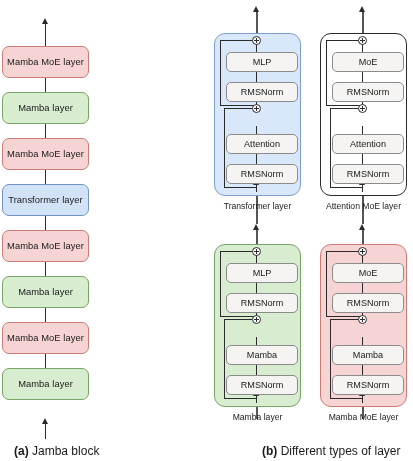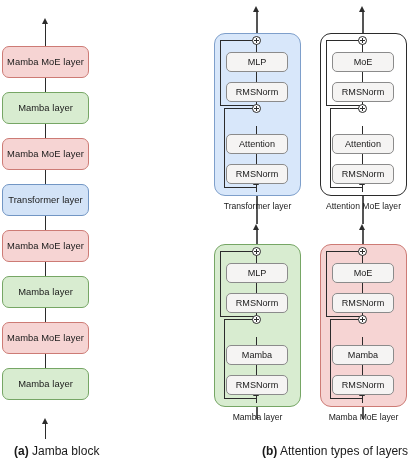--- a/index.html
+++ b/index.html
@@ -61,21 +61,21 @@
   }
   .p-blue  { background: #d8e7fa; border-color: #7e9fcb; }
   .p-white { background: #ffffff; border-color: #2b2b2b; }
   .p-green { background: #d8ecd0; border-color: #76a665; }
   .p-red   { background: #f6d4d3; border-color: #cd7b75; }
 
   
   .module {
     position: absolute;
     box-sizing: border-box;
-    width: 62px;
+    width: 72px;
     height: 20px;
     background: #f5f4f3;
     border: 1px solid #8b8b8b;
     border-radius: 5px;
     display: flex;
     align-items: center;
     justify-content: center;
     font-size: 9.1px;
     color: #1a1a1a;
     white-space: nowrap;
@@ -313,16 +313,16 @@
     <div class="module" style="left:332px; top:263px;">MoE</div>
     <div class="module" style="left:332px; top:293px;">RMSNorm</div>
     <div class="module" style="left:332px; top:345px;">Mamba</div>
     <div class="module" style="left:332px; top:375px;">RMSNorm</div>
 
     <div class="panel-label" style="left:318px; top:412px; width:91px;">Mamba MoE layer</div>
   </div>
 
   <div class="caption" style="left:262px; top:444px;">
     <b>(b)</b>
-    <span>Attention types of layers</span>
+    <span>Different types of layer</span>
   </div>
 
 </div>
 
 </body></html>

